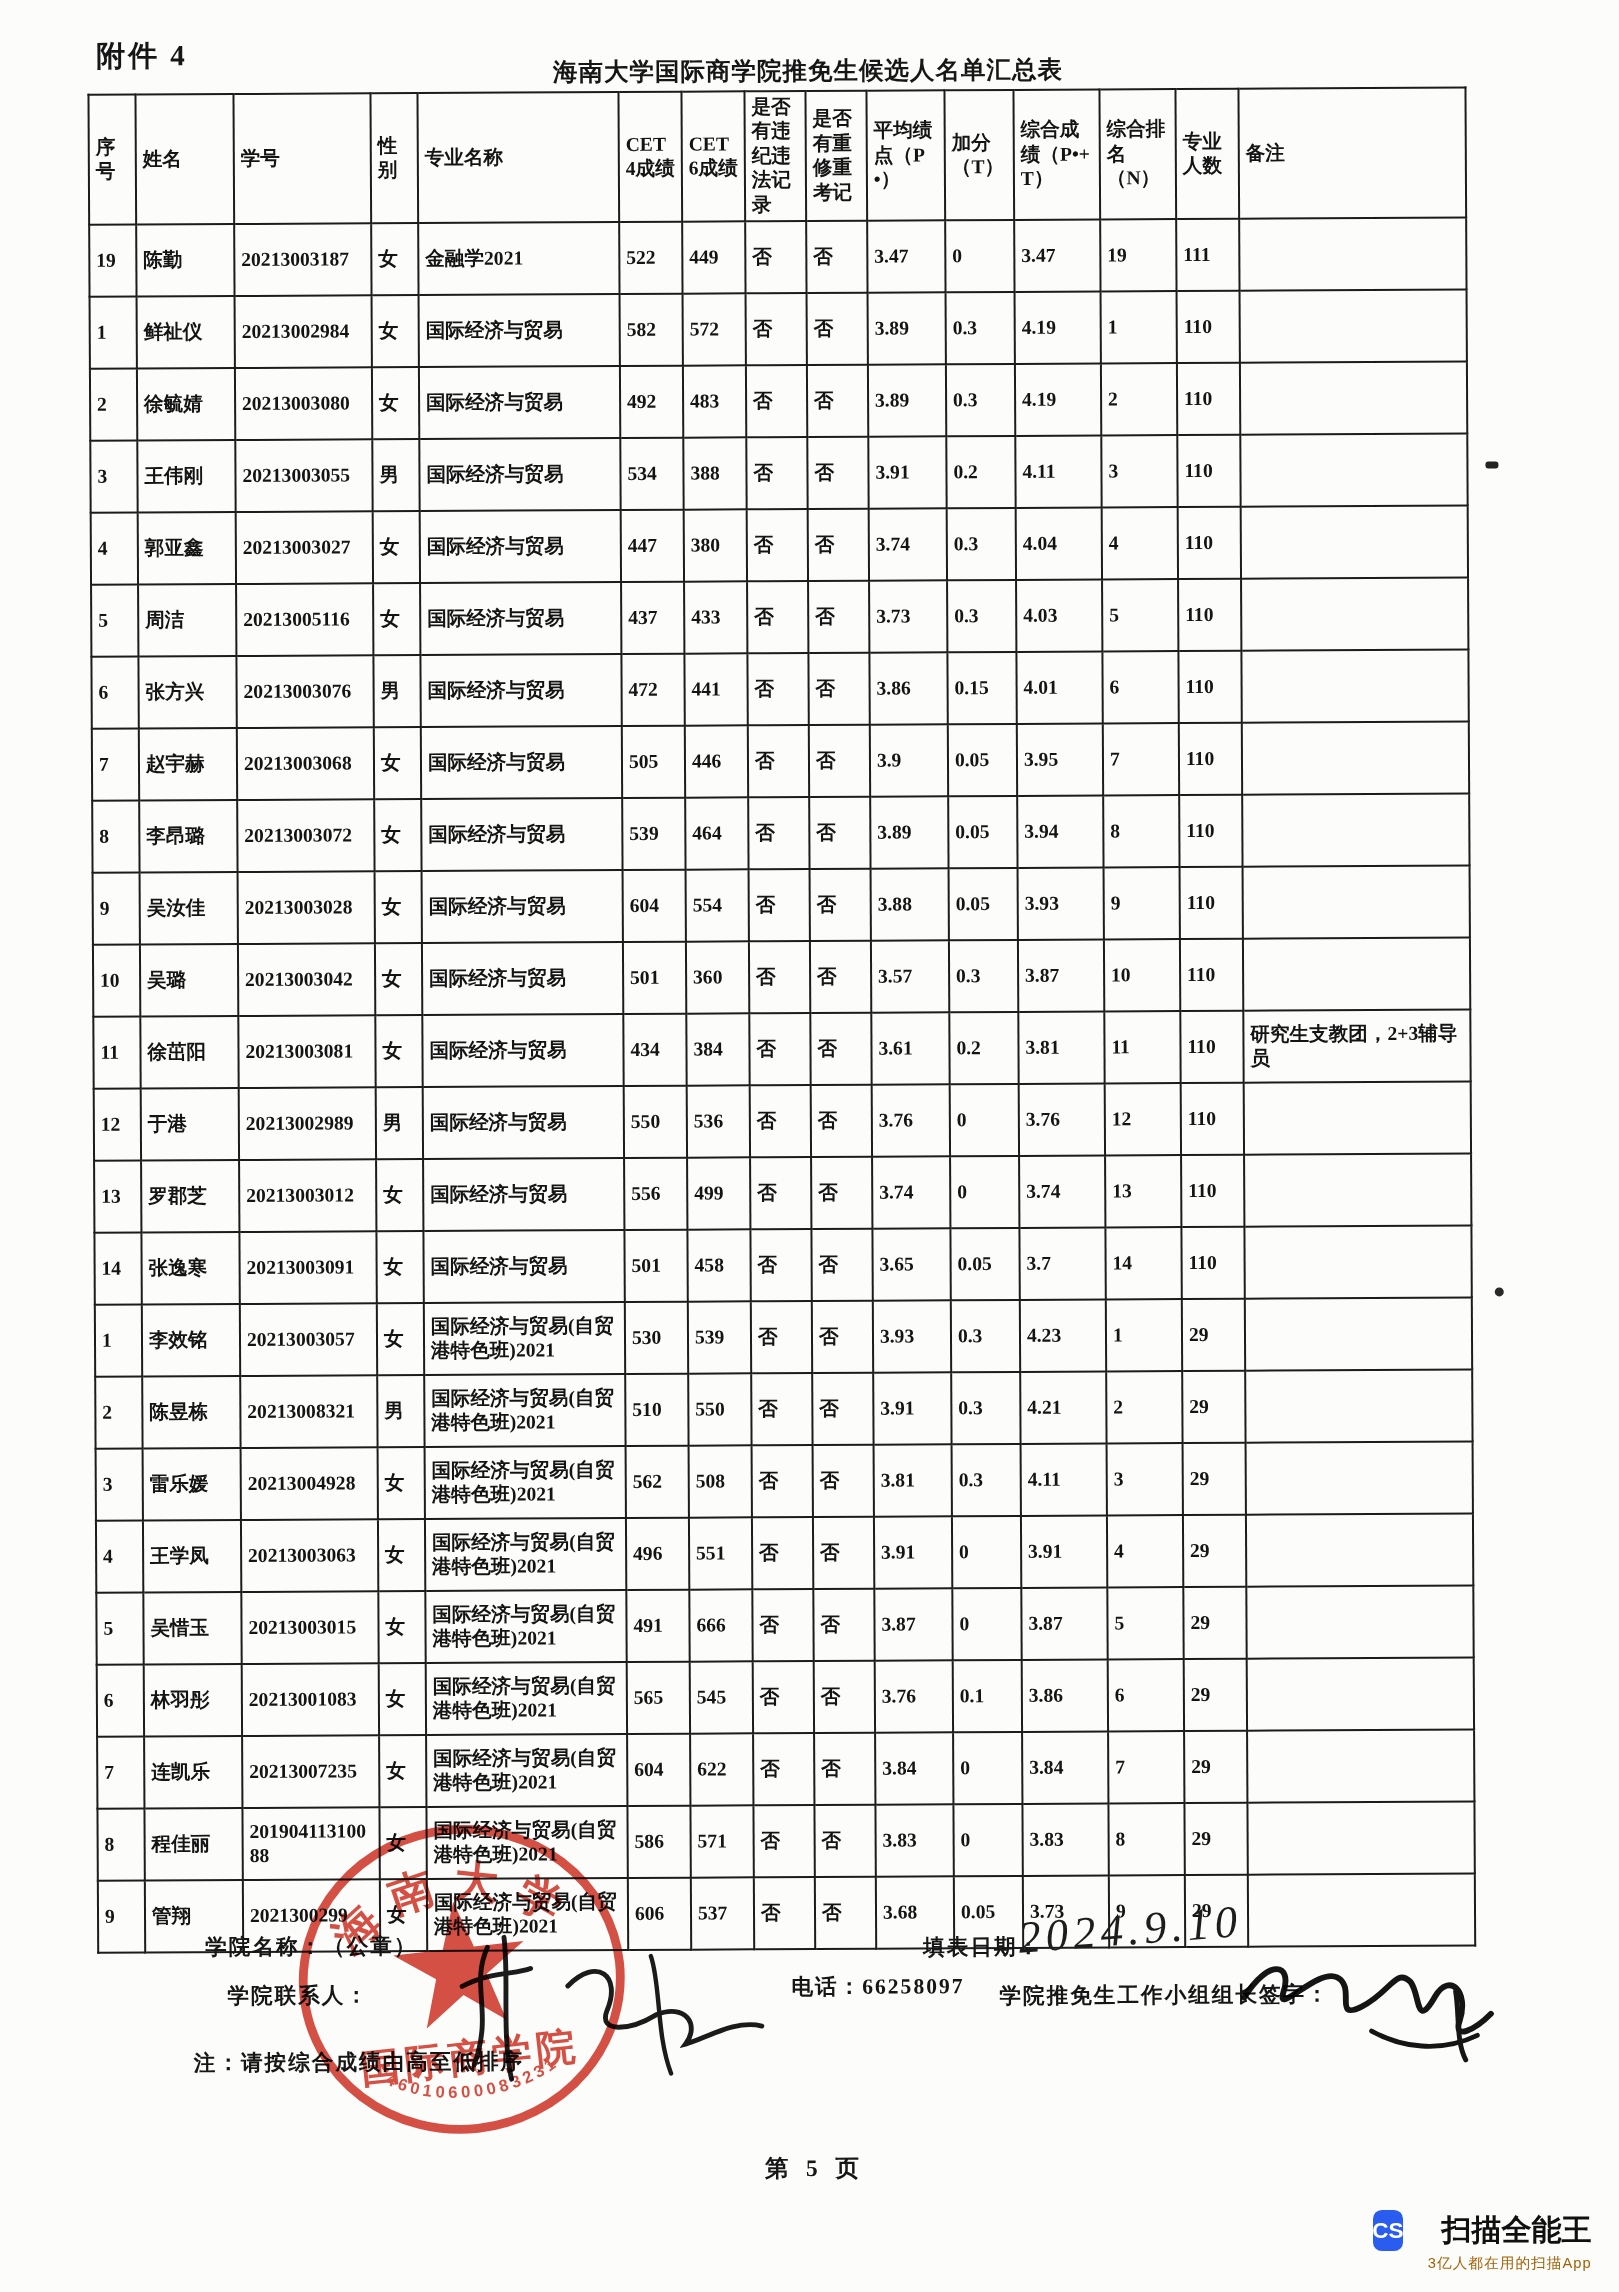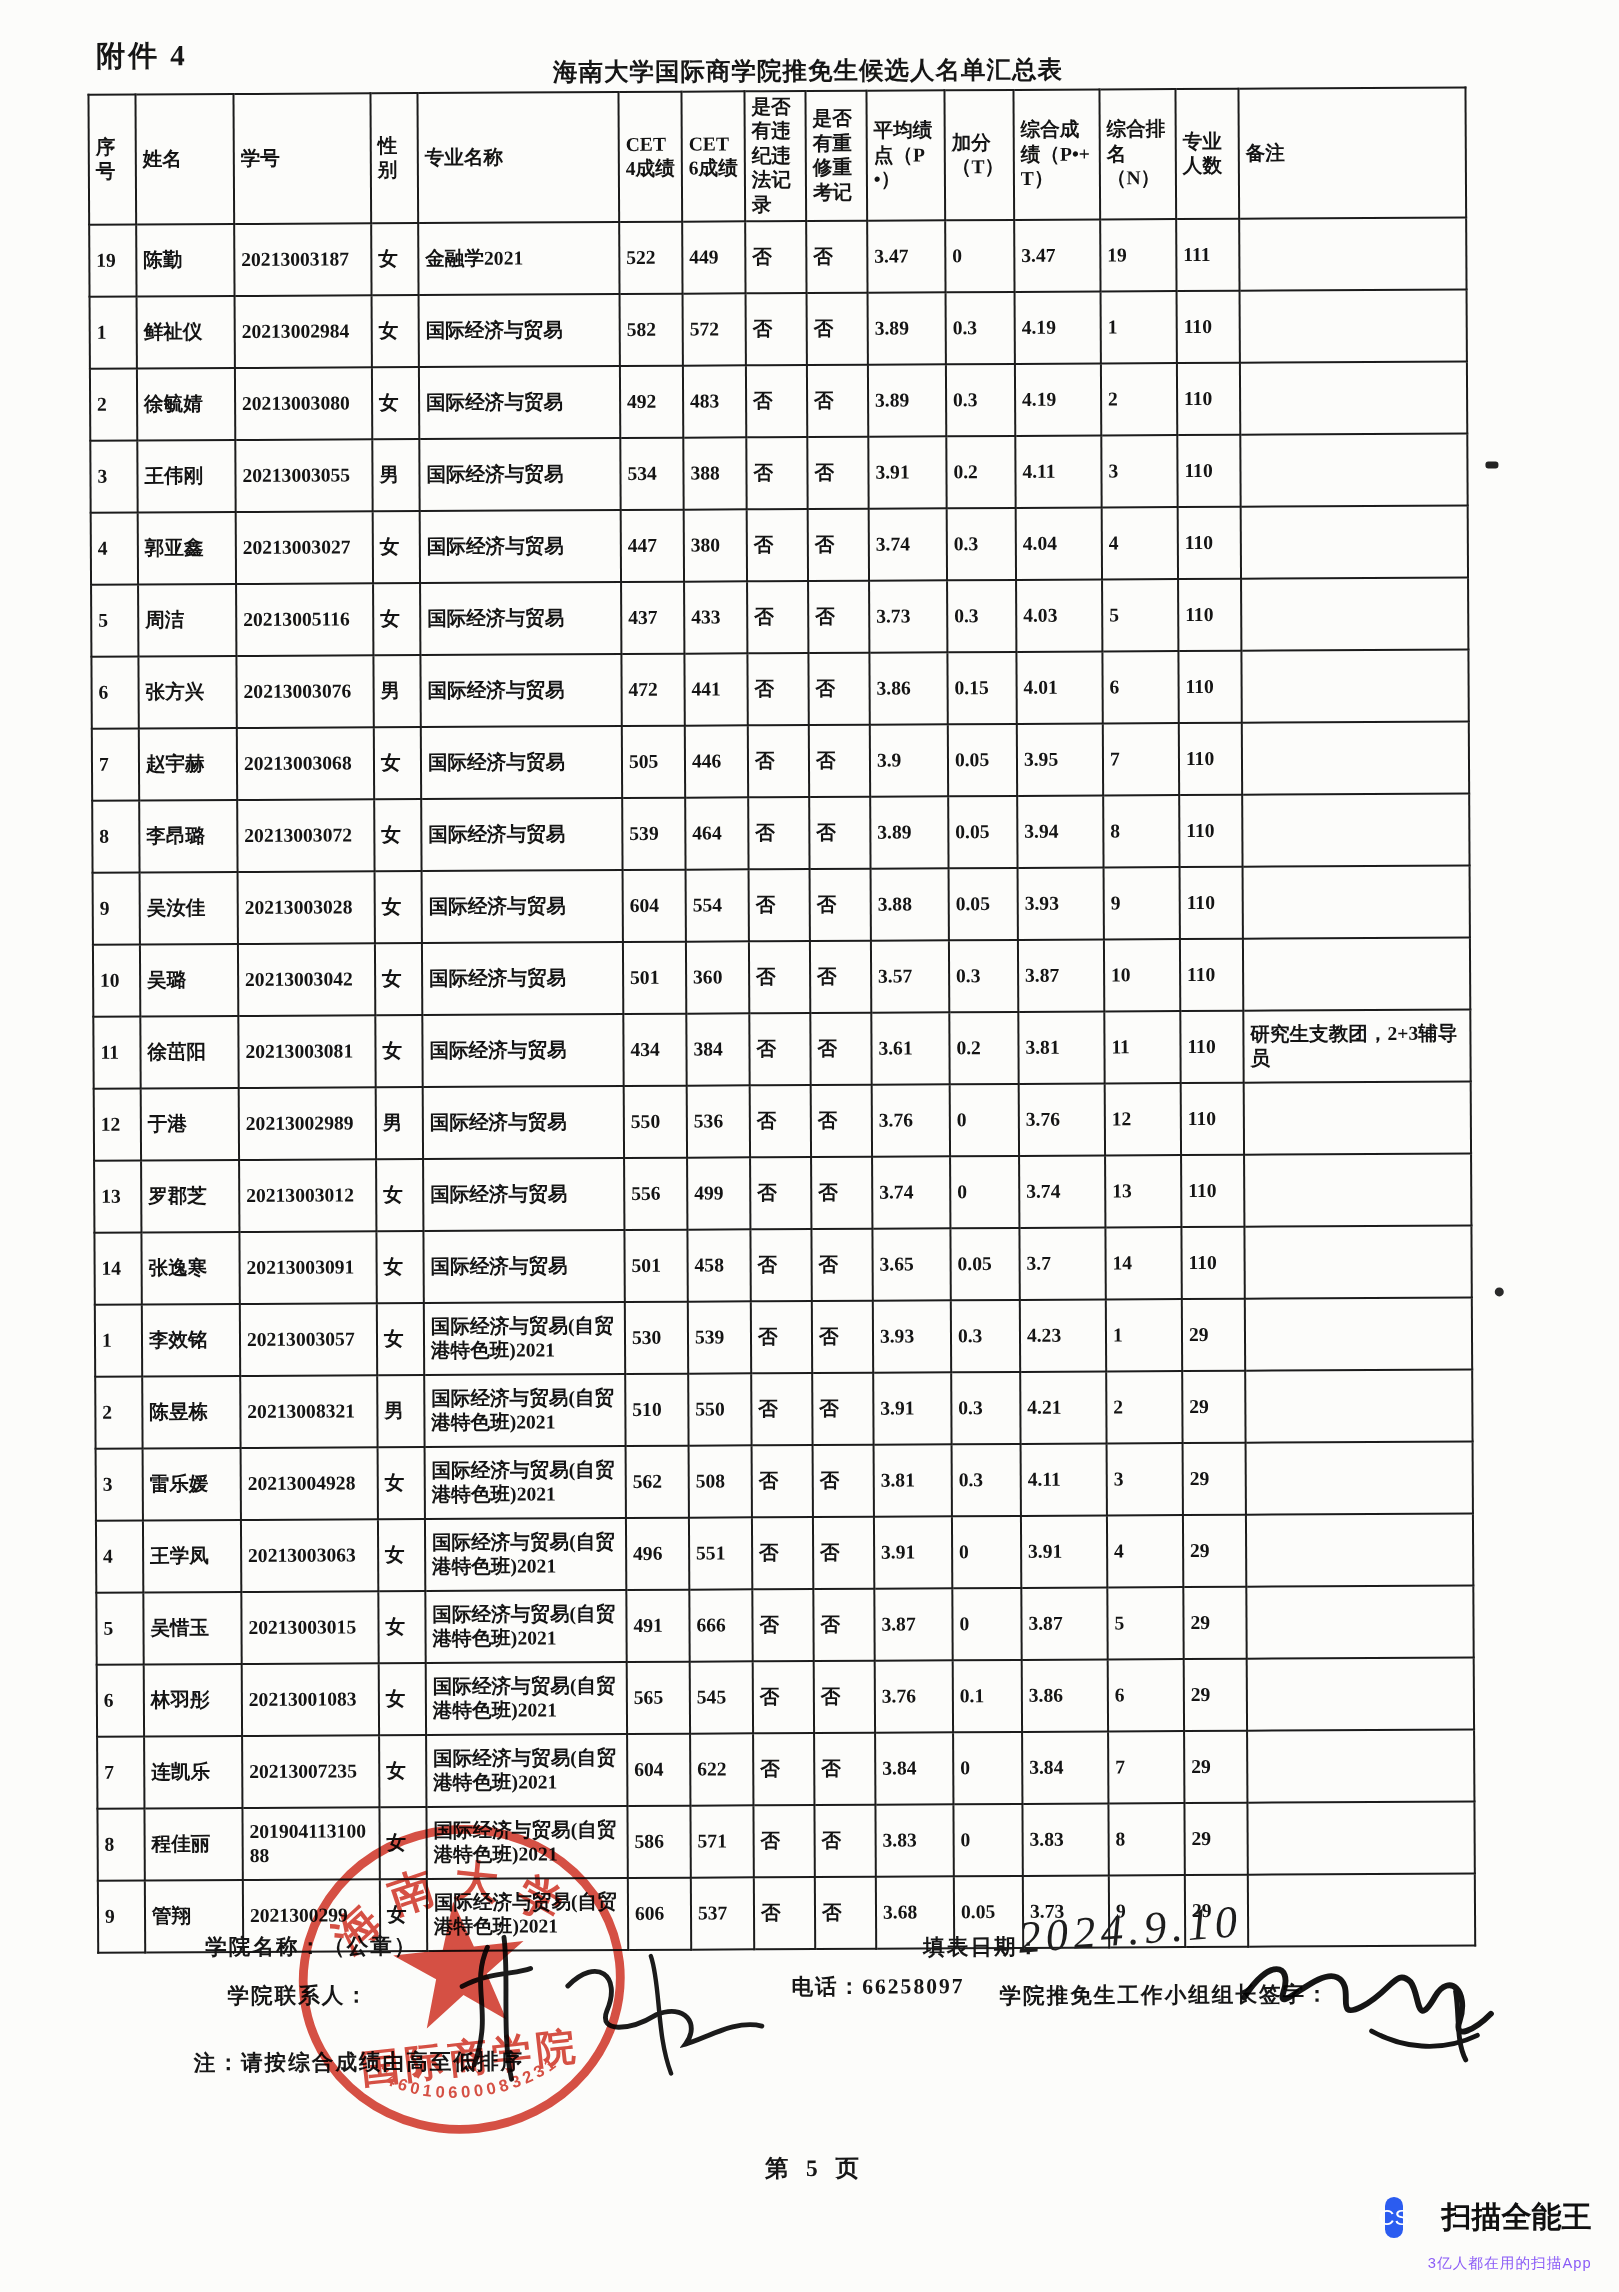--- a/index.html
+++ b/index.html
@@ -39,24 +39,24 @@
   .lbl-note{left:189px;top:2045px;}
   .page-number{position:absolute;left:0;top:2152px;width:1619px;text-align:center;font-size:23.5px;font-weight:700;letter-spacing:5.9px;}
   .edge-mark1{position:absolute;left:1489px;top:465px;width:12.7px;height:6.9px;background:#232323;border-radius:2.9px;}
   .edge-mark2{position:absolute;left:1494px;top:1291px;width:8.8px;height:8.8px;background:#2a2a2a;border-radius:50%;}
   
   .watermark{
     position:absolute;right:27.4px;bottom:19.6px;display:flex;flex-direction:column;align-items:flex-end;
     font-family:"Liberation Sans",sans-serif;
   }
   .wm-row{display:flex;align-items:center;gap:10.8px;}
-  .wm-logo{width:18px;height:41px;border-radius:8.8px;background:#2b5cf0;color:#fff;font-weight:400;
+  .wm-logo{width:30px;height:41px;border-radius:8.8px;background:#2b5cf0;color:#fff;font-weight:700;
     font-size:22.5px;display:flex;align-items:center;justify-content:center;letter-spacing:0;}
   .wm-name{font-size:30px;font-weight:700;color:#101010;margin-left:28px;}
-  .wm-tagline{font-size:14.7px;color:#8b5cf6;margin-top:16px;letter-spacing:1px;}
+  .wm-tagline{font-size:14.7px;color:#a16207;margin-top:3px;letter-spacing:1px;}
 </style>
 </head>
 <body>
 
 <div class="page">
   <div class="scan">
 
     <div class="attachment">附件 4</div>
     <div class="title">海南大学国际商学院推免生候选人名单汇总表</div>
 

